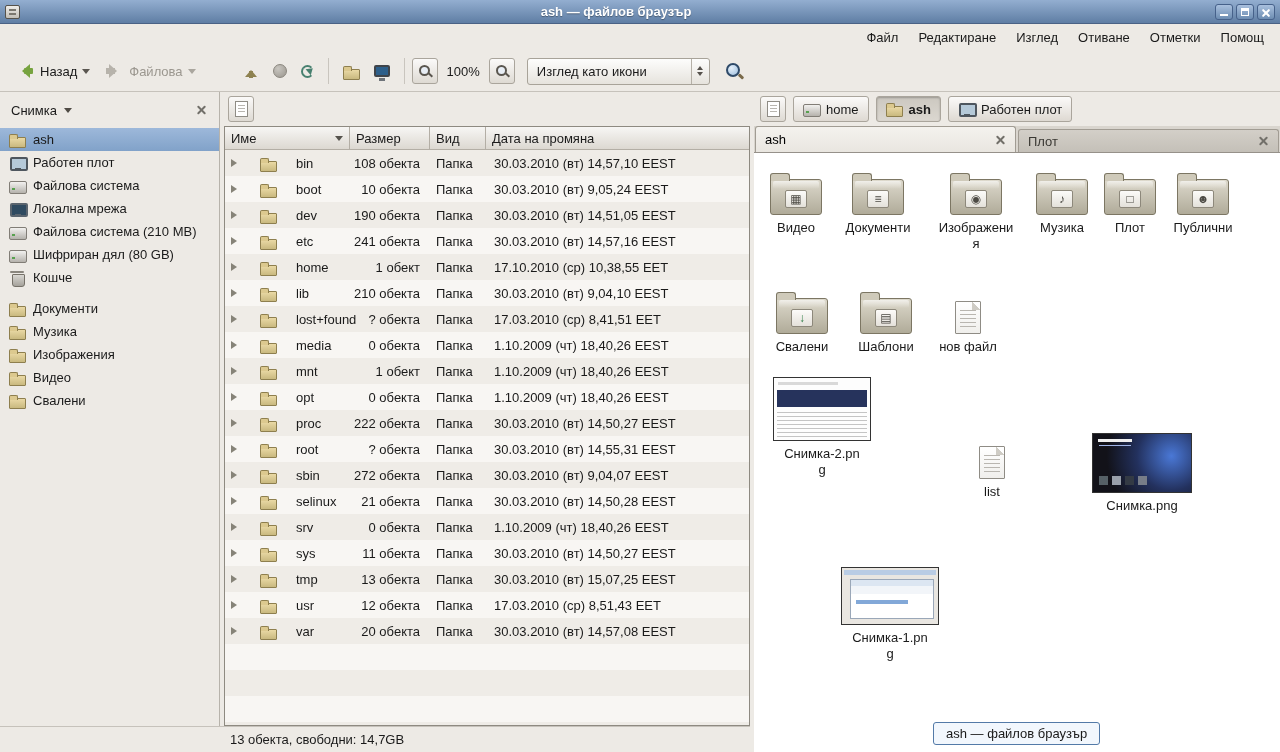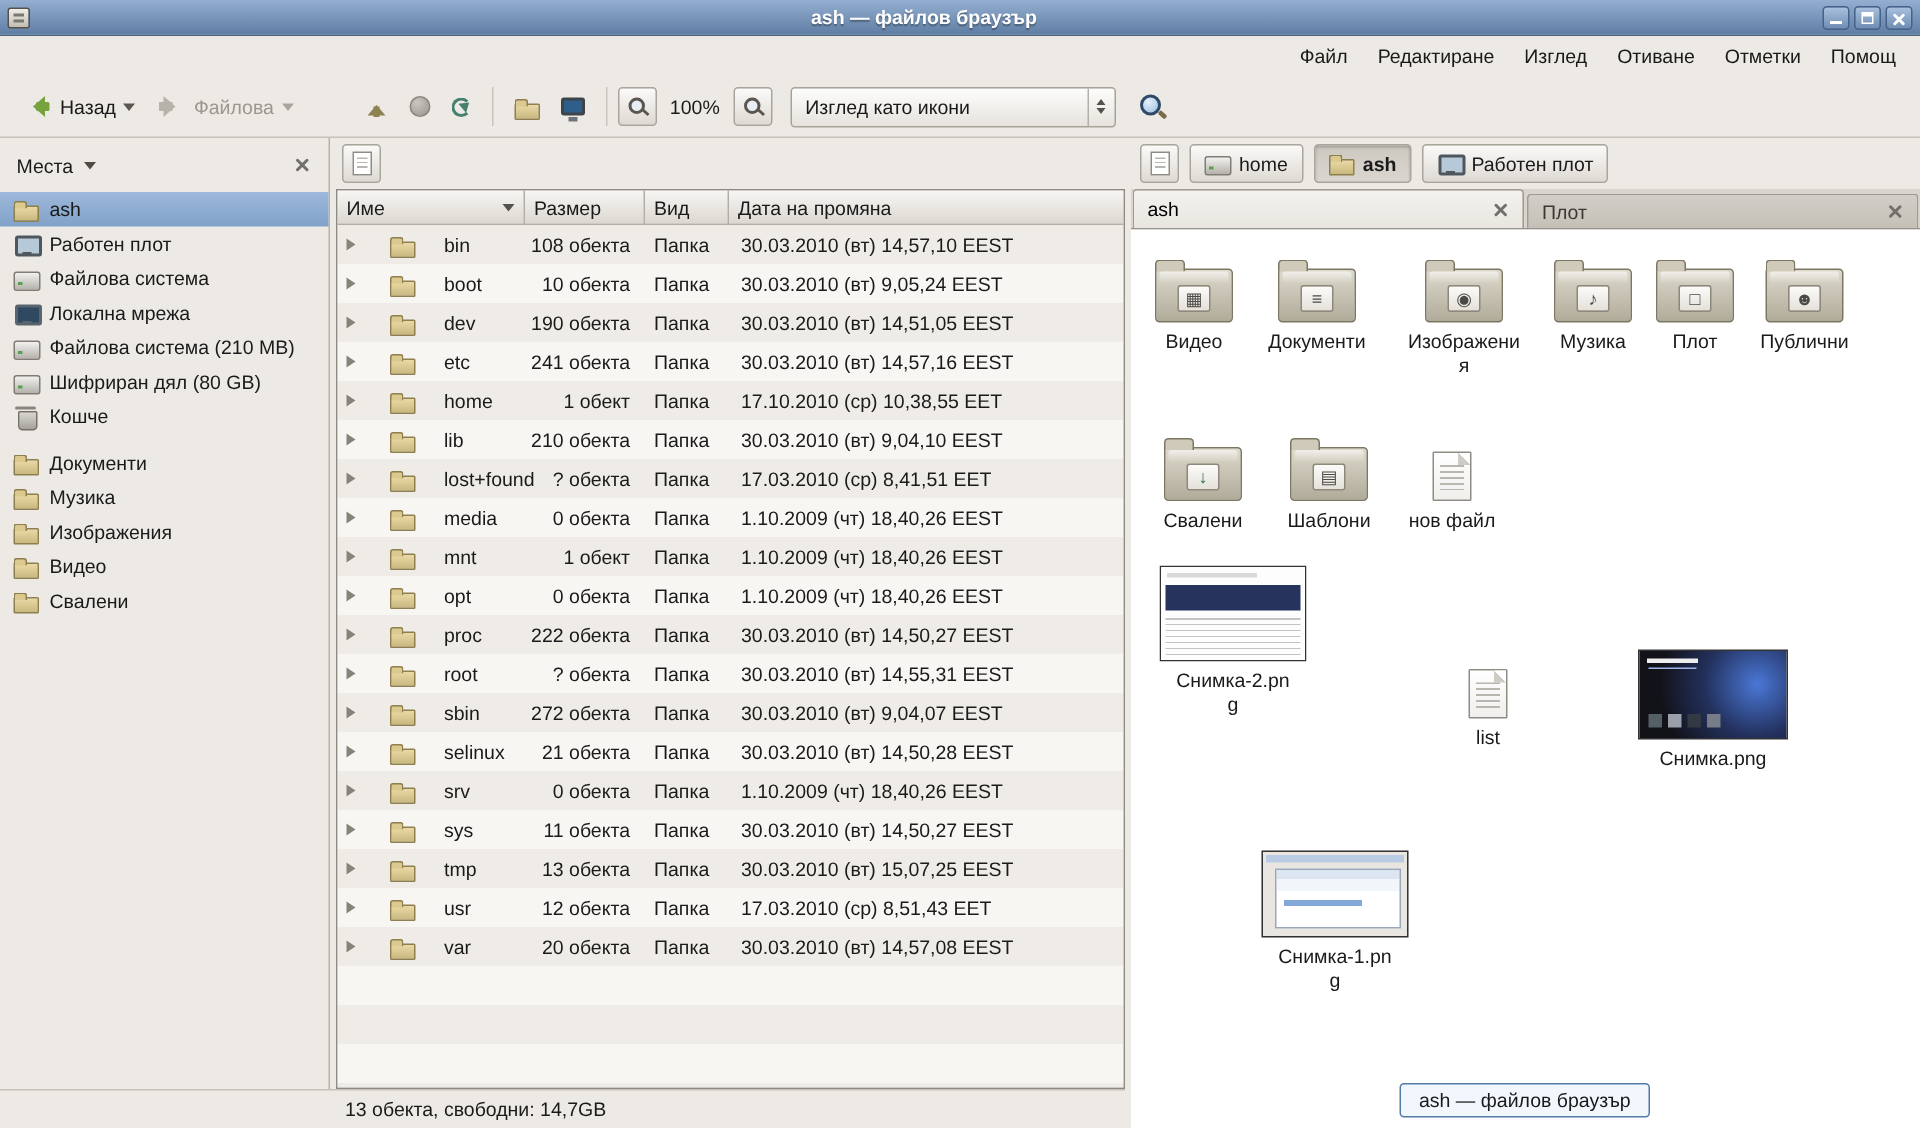--- a/index.html
+++ b/index.html
@@ -38,21 +38,21 @@
              align-items:center; padding:0 8px; border-bottom:1px solid #c6c2bb; }
   .tb-btn { display:flex; align-items:center; gap:5px; padding:4px 7px; border-radius:3px; }
   .tb-label { font-size:13px; }
   .dim, .disabled .tb-label { color:#9b978f; }
   .dd-caret { width:0; height:0; border:4px solid transparent; border-top:5px solid #5a5650; margin-top:5px; }
   .dd-caret.dim { border-top-color:#aaa69e; }
   .tb-sep { width:1px; height:26px; background:#c9c5be; margin:0 7px; flex:none; }
   .sq-btn { width:26px; height:26px; border:1px solid #aaa59c; border-radius:3px; flex:none;
             background:linear-gradient(#fbfaf9,#dedad3); display:flex; align-items:center; justify-content:center; }
   .zoom-label { margin:0 9px; font-size:13px; }
-  .combo { display:flex; align-items:center; height:27px; width:217px; margin-left:12px; flex:none;
+  .combo { display:flex; align-items:center; height:27px; width:183px; margin-left:12px; flex:none;
            border:1px solid #a8a399; border-radius:3px; background:linear-gradient(#fdfdfc,#e6e3dd);gap:28px; }
   .combo-label { flex:1; padding:0 9px; font-size:13px; }
   .combo-arrows { width:18px; align-self:stretch; border-left:1px solid #b5b0a7; display:flex;
                   flex-direction:column; align-items:center; justify-content:center; gap:2px; }
   .ca-up   { width:0; height:0; border:3px solid transparent; border-bottom:4px solid #55514b; }
   .ca-down { width:0; height:0; border:3px solid transparent; border-top:4px solid #55514b; }
 
   
   .nav-arrow { position:relative; width:20px; height:14px; flex:none; }
   .nav-arrow.back::before { content:""; position:absolute; left:0; top:0; border:7px solid transparent; border-right:8px solid #77a33f; }
@@ -295,21 +295,21 @@
         </span>
     </div>
     <div class="tb-btn" style="margin-left:8px">
       <span class="search-icon"></span>
     </div>
   </div>
 
   <div class="sidebar">
     <div class="places-header">
       <span class="ph-label">
-        <span>Места</span>
+        <span>Снимка</span>
         <span class="caret"></span>
       </span>
       <span class="close-x"></span>
     </div>
     <div class="places-list">
 
         <div class="place selected">
           <span class="picon" data-icon="folder"></span>
           <span class="plabel">ash</span>
         </div>

